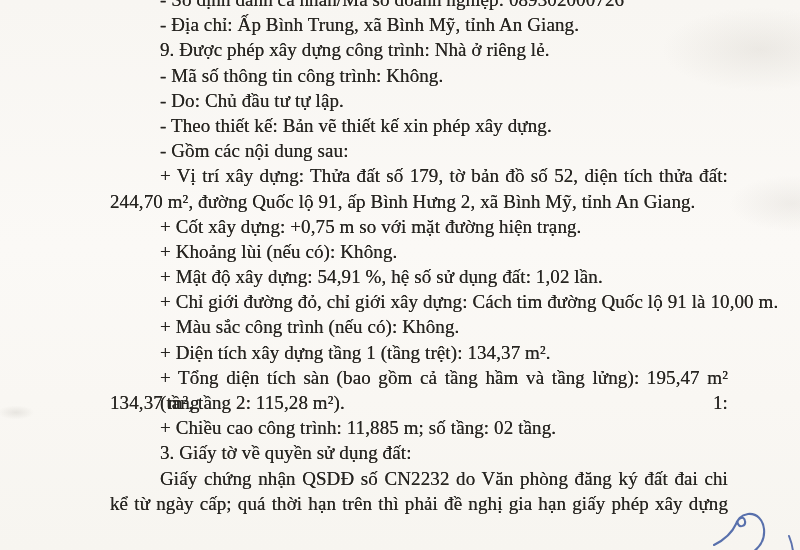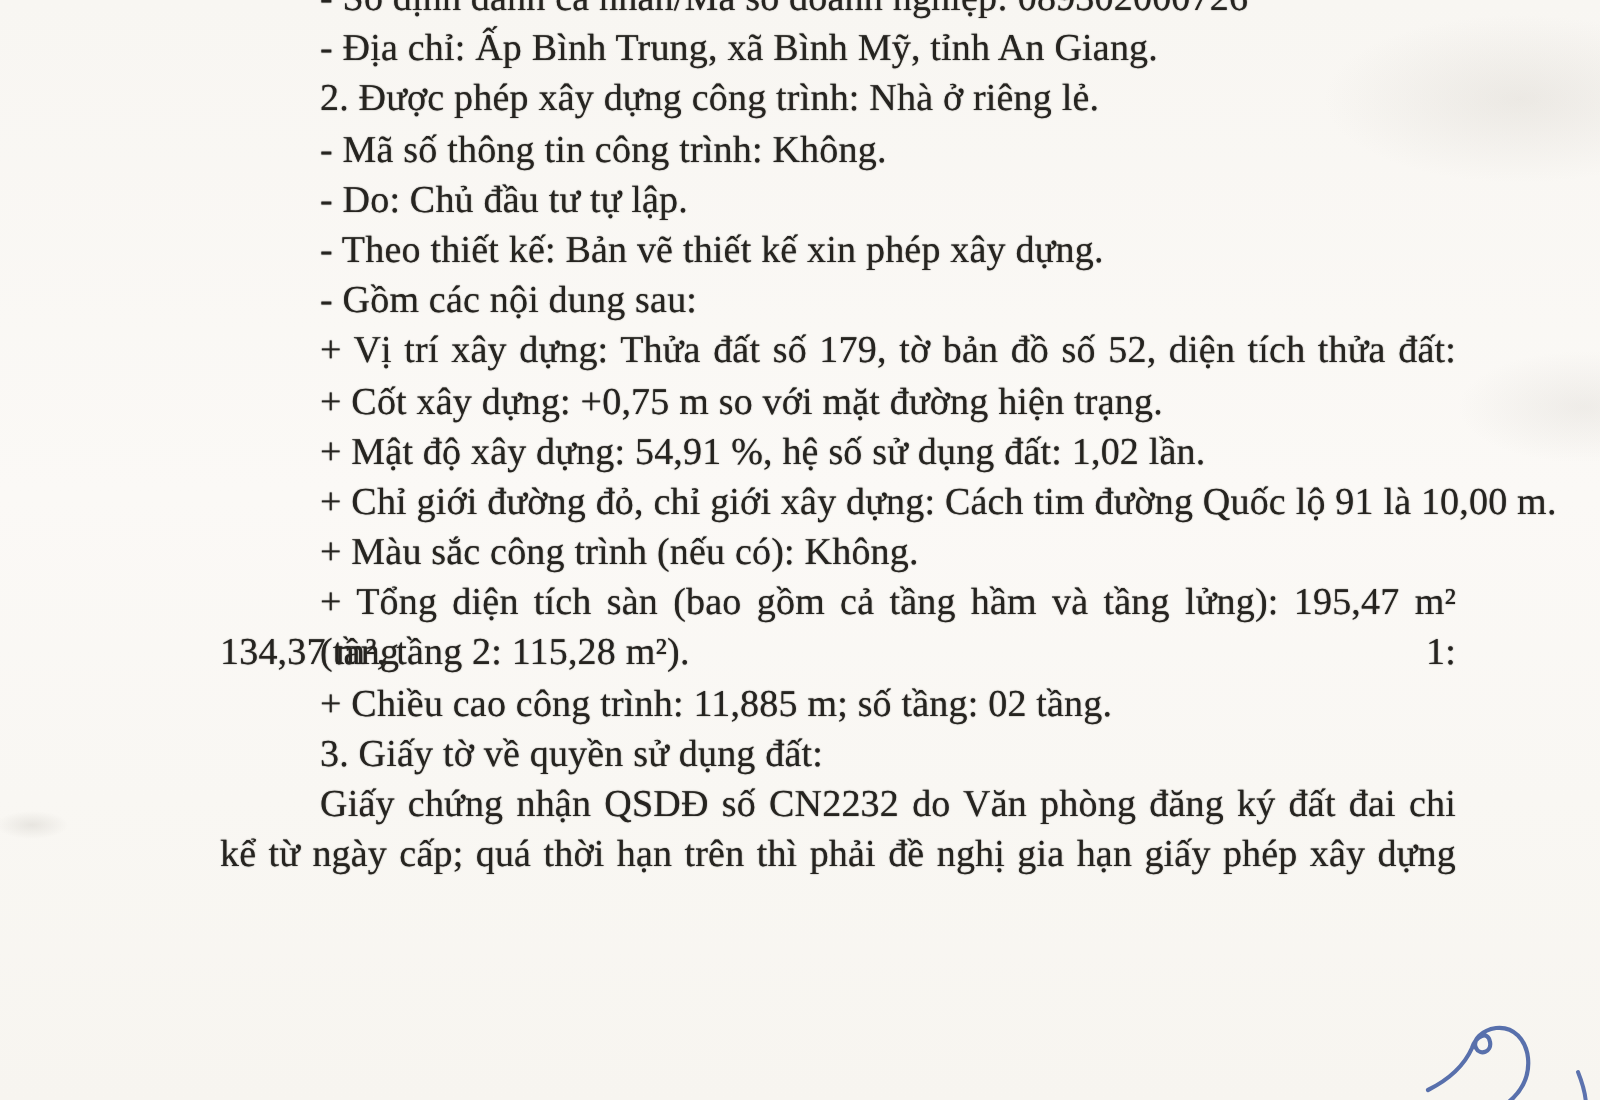--- a/index.html
+++ b/index.html
@@ -53,30 +53,33 @@
     color:var(--pen-ink);
   }
 </style>
 </head>
 <body>
 
 <main class="page">
   <div class="content">
     <div class="ln indent">- Số định danh cá nhân/Mã số doanh nghiệp: 089302000726</div>
     <div class="ln indent">- Địa chỉ: Ấp Bình Trung, xã Bình Mỹ, tỉnh An Giang.</div>
-    <div class="ln indent">2. Được phép xây dựng công trình: Nhà ở riêng lẻ.</div>
+    <div class="ln indent">9. Được phép xây dựng công trình: Nhà ở riêng lẻ.</div>
     <div class="ln indent">- Mã số thông tin công trình: Không.</div>
     <div class="ln indent">- Do: Chủ đầu tư tự lập.</div>
     <div class="ln indent">- Theo thiết kế: Bản vẽ thiết kế xin phép xây dựng.</div>
     <div class="ln indent">- Gồm các nội dung sau:</div>
     <div class="ln indent stretch">+ Vị trí xây dựng: Thửa đất số 179, tờ bản đồ số 52, diện tích thửa đất:</div>
+    <div class="ln">244,70 m², đường Quốc lộ 91, ấp Bình Hưng 2, xã Bình Mỹ, tỉnh An Giang.</div>
     <div class="ln indent">+ Cốt xây dựng: +0,75 m so với mặt đường hiện trạng.</div>
+    <div class="ln indent">+ Khoảng lùi (nếu có): Không.</div>
     <div class="ln indent">+ Mật độ xây dựng: 54,91 %, hệ số sử dụng đất: 1,02 lần.</div>
     <div class="ln indent">+ Chỉ giới đường đỏ, chỉ giới xây dựng: Cách tim đường Quốc lộ 91 là 10,00 m.</div>
     <div class="ln indent">+ Màu sắc công trình (nếu có): Không.</div>
+    <div class="ln indent">+ Diện tích xây dựng tầng 1 (tầng trệt): 134,37 m².</div>
     <div class="ln indent stretch">+ Tổng diện tích sàn (bao gồm cả tầng hầm và tầng lửng): 195,47 m² (tầng 1:</div>
     <div class="ln">134,37 m², tầng 2: 115,28 m²).</div>
     <div class="ln indent">+ Chiều cao công trình: 11,885 m; số tầng: 02 tầng.</div>
     <div class="ln indent">3. Giấy tờ về quyền sử dụng đất:</div>
     <div class="ln indent stretch">Giấy chứng nhận QSDĐ số CN2232 do Văn phòng đăng ký đất đai chi</div>
     <div class="ln stretch">kể từ ngày cấp; quá thời hạn trên thì phải đề nghị gia hạn giấy phép xây dựng</div>
   </div>
 
   <svg class="pen-layer" viewBox="0 0 800 550" width="800" height="550" aria-hidden="true">
     <path d="M 714 545

